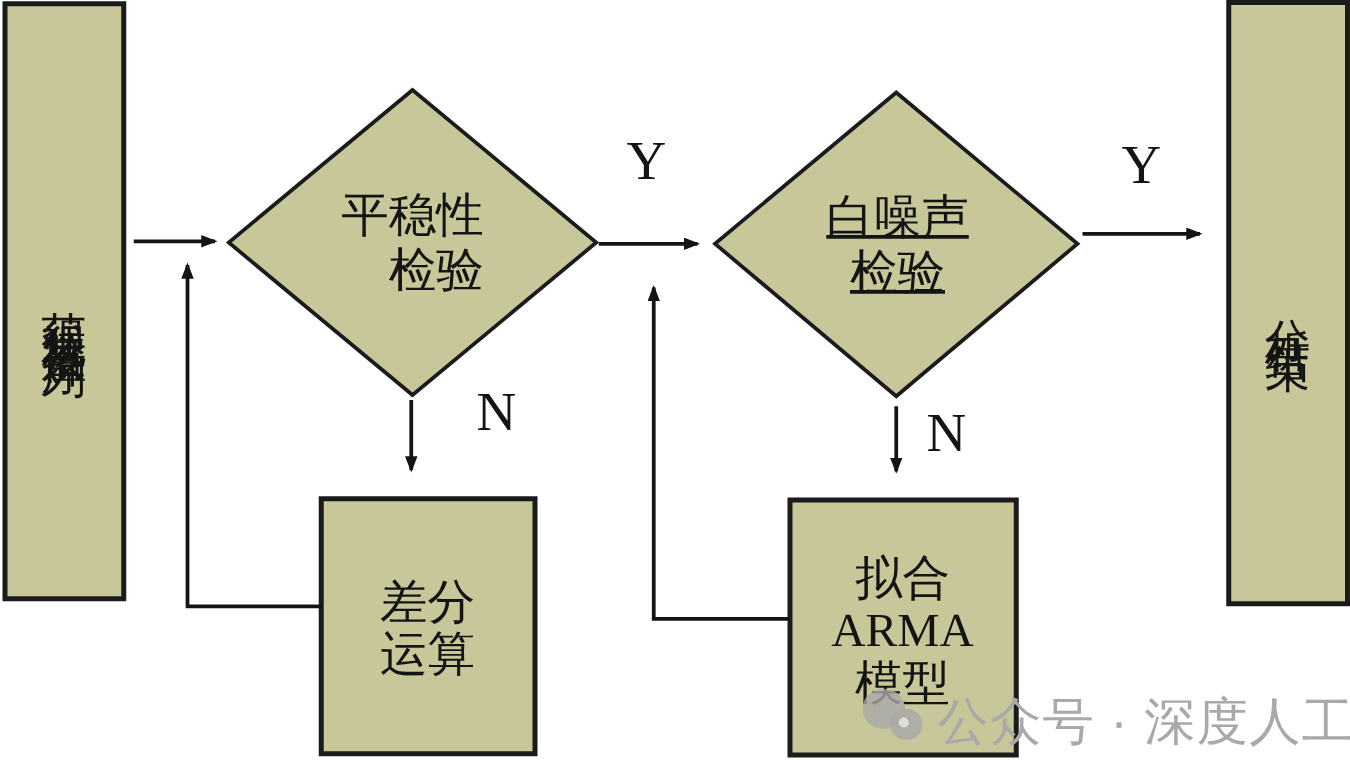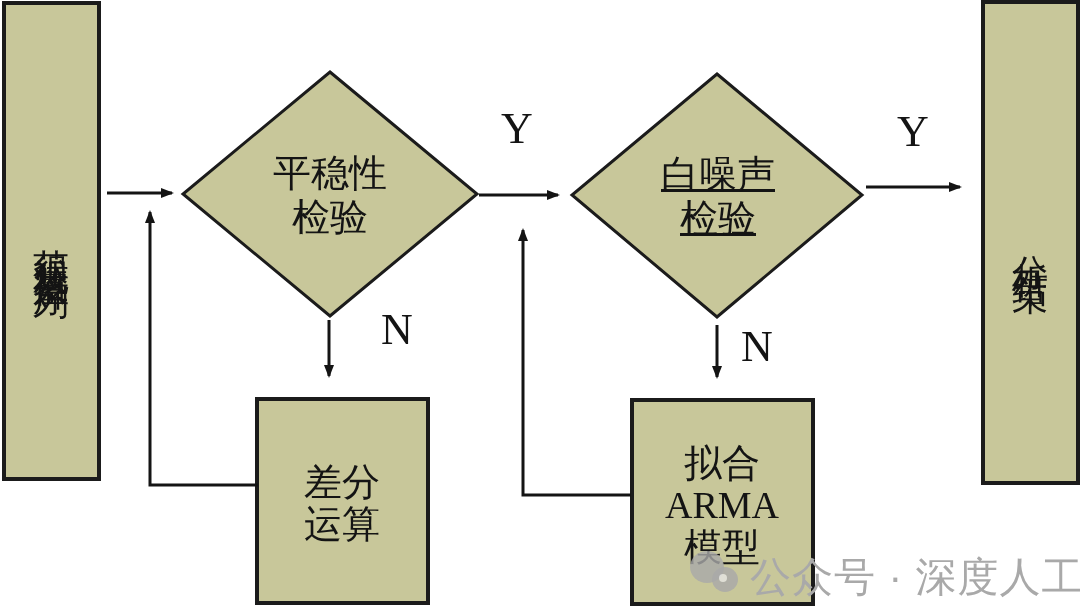--- a/index.html
+++ b/index.html
@@ -76,21 +76,21 @@
     <line class="flowline" x1="479" y1="195" x2="558" y2="195" marker-end="url(#ah)"></line>
     <line class="flowline" x1="866" y1="187" x2="960" y2="187" marker-end="url(#ah)"></line>
     <line class="flowline" x1="329" y1="320" x2="329" y2="376" marker-end="url(#ah)"></line>
     <line class="flowline" x1="717" y1="325" x2="717" y2="377" marker-end="url(#ah)"></line>
     <polyline class="flowline" points="258,485 150,485 150,212" marker-end="url(#ah)"></polyline>
     <polyline class="flowline" points="631,495 523,495 523,230" marker-end="url(#ah)"></polyline>
   </svg>
 
   <div class="label vtext" style="left:51px;top:241px;">获得观察值序列</div>
 
-  <div class="label node-label" style="left:330px;top:195px;">平稳性
+  <div class="label node-label" style="left:330px;top:195px;text-align:right;">平稳性
 检验</div>
 
   <div class="label node-label" style="left:718px;top:196px;text-decoration:underline;">白噪声
 检验</div>
 
   <div class="label vtext" style="left:1030px;top:242px;letter-spacing:8px;">分析结束</div>
 
   <div class="label box-label" style="left:342px;top:503px;">差分
 运算</div>
 

